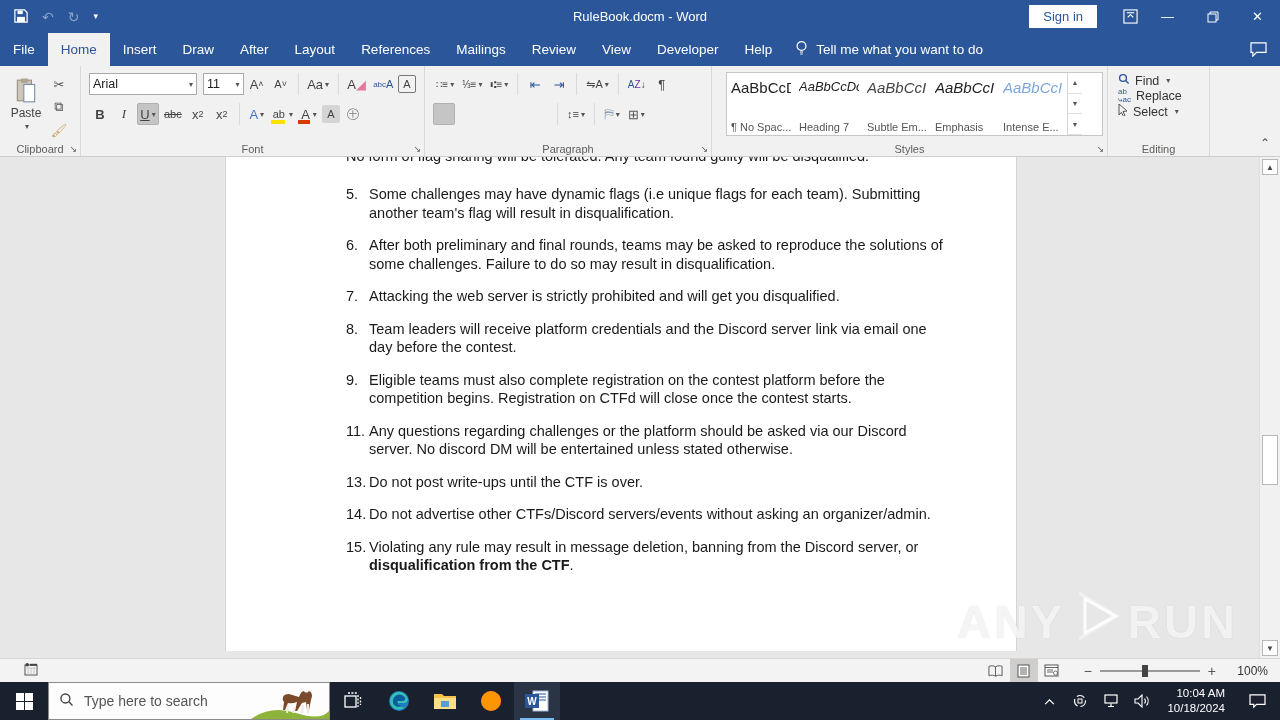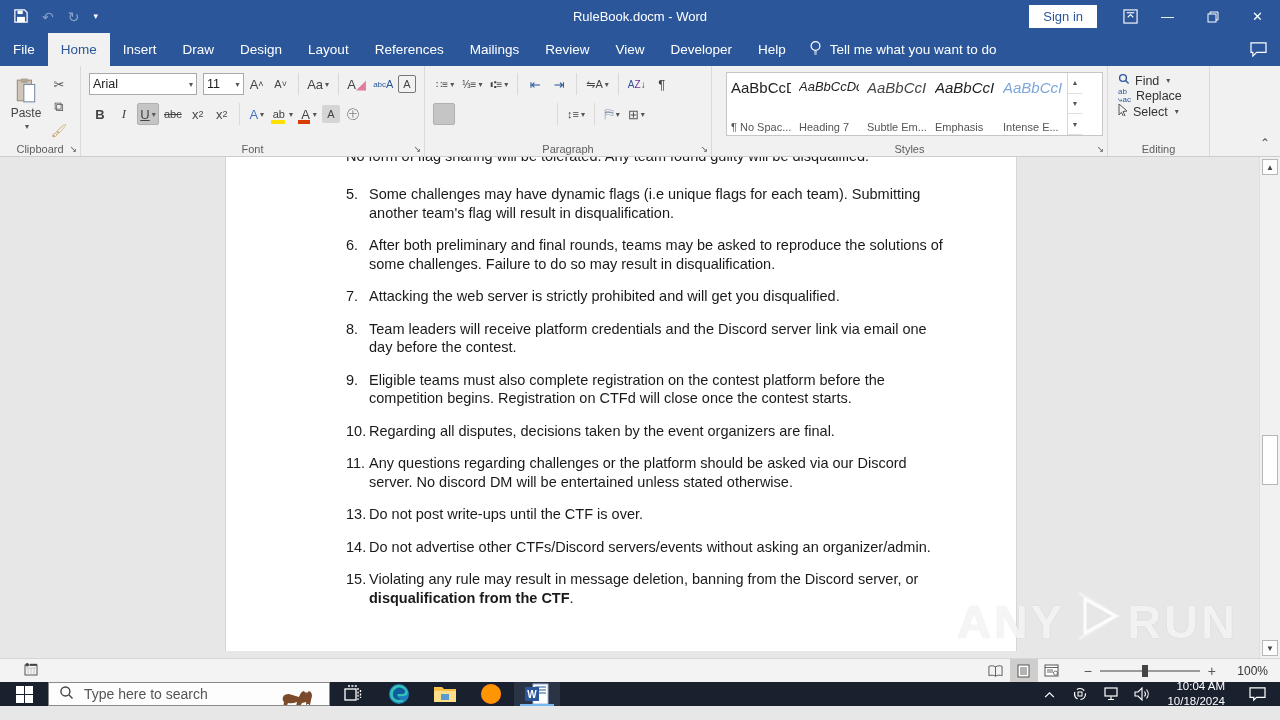--- a/index.html
+++ b/index.html
@@ -85,21 +85,21 @@
   .sb-right{margin-left:auto;display:flex;align-items:center;height:100%;}
   .viewbtn{width:28px;height:100%;display:flex;align-items:center;justify-content:center;cursor:pointer;color:#555;}
   .viewbtn.sel{background:#cfcecd;}
   .zoomctl{display:flex;align-items:center;gap:8px;margin:0 10px 0 18px;}
   .ztrack{position:relative;width:100px;height:2px;background:#9c9a98;}
   .zthumb{position:absolute;left:42px;top:-5px;width:6px;height:12px;background:#444;cursor:grab;}
   .zsign{font-size:14px;color:#555;cursor:pointer;}
   .zpct{width:42px;text-align:right;margin-right:12px;color:#333;}
 
   
-  .taskbar{position:absolute;left:0;top:682px;width:1280px;height:24px;background:#1a212e;display:flex;align-items:stretch;color:#fff;}
+  .taskbar{position:absolute;left:0;top:682px;width:1280px;height:38px;background:#1a212e;display:flex;align-items:stretch;color:#fff;}
   .startbtn{width:48px;display:flex;align-items:center;justify-content:center;cursor:pointer;}
   .searchbox{position:relative;width:282px;background:#fdfdfd;border:1px solid #8a8a8a;display:flex;align-items:center;gap:8px;padding-left:10px;overflow:hidden;cursor:text;}
   .searchbox input{border:none;outline:none;background:transparent;font-size:14px;color:#333;width:150px;}
   .searchbox input::placeholder{color:#555;}
   .okapi-wrap{position:absolute;right:0;top:0;bottom:0;width:78px;}
   .taskapp{width:46px;display:flex;align-items:center;justify-content:center;cursor:pointer;position:relative;}
   .taskapp.active{background:#2b3444;}
   .taskapp.active::after{content:"";position:absolute;left:6px;right:6px;bottom:0;height:2px;background:#76b9ed;}
   .tray{margin-left:auto;display:flex;align-items:center;gap:7px;padding-right:4px;}
   .trayico{width:24px;display:flex;align-items:center;justify-content:center;cursor:pointer;}
@@ -144,21 +144,21 @@
       <span class="winbtn">✕</span>
     </div>
   </div>
 
   <div class="tabs">
     <div id="tabs-mount" style="display:flex;">
         <div class="tab">File</div>
         <div class="tab active">Home</div>
         <div class="tab">Insert</div>
         <div class="tab">Draw</div>
-        <div class="tab">Design</div>
+        <div class="tab">After</div>
         <div class="tab">Layout</div>
         <div class="tab">References</div>
         <div class="tab">Mailings</div>
         <div class="tab">Review</div>
         <div class="tab">View</div>
         <div class="tab">Developer</div>
         <div class="tab">Help</div>
       </div>
     <div class="tellme">
       <span class="bulb">
@@ -362,24 +362,20 @@
           </div>
           <div class="rule">
             <span class="num">8.</span>
             <span class="txt">Team leaders will receive platform credentials and the Discord server link via email one day before the contest.</span>
           </div>
           <div class="rule">
             <span class="num">9.</span>
             <span class="txt">Eligible teams must also complete registration on the contest platform before the competition begins. Registration on CTFd will close once the contest starts.</span>
           </div>
           <div class="rule">
-            <span class="num">10.</span>
-            <span class="txt">Regarding all disputes, decisions taken by the event organizers are final.</span>
-          </div>
-          <div class="rule">
             <span class="num">11.</span>
             <span class="txt">Any questions regarding challenges or the platform should be asked via our Discord server. No discord DM will be entertained unless stated otherwise.</span>
           </div>
           <div class="rule">
             <span class="num">13.</span>
             <span class="txt">Do not post write-ups until the CTF is over.</span>
           </div>
           <div class="rule">
             <span class="num">14.</span>
             <span class="txt">Do not advertise other CTFs/Discord servers/events without asking an organizer/admin.</span>

